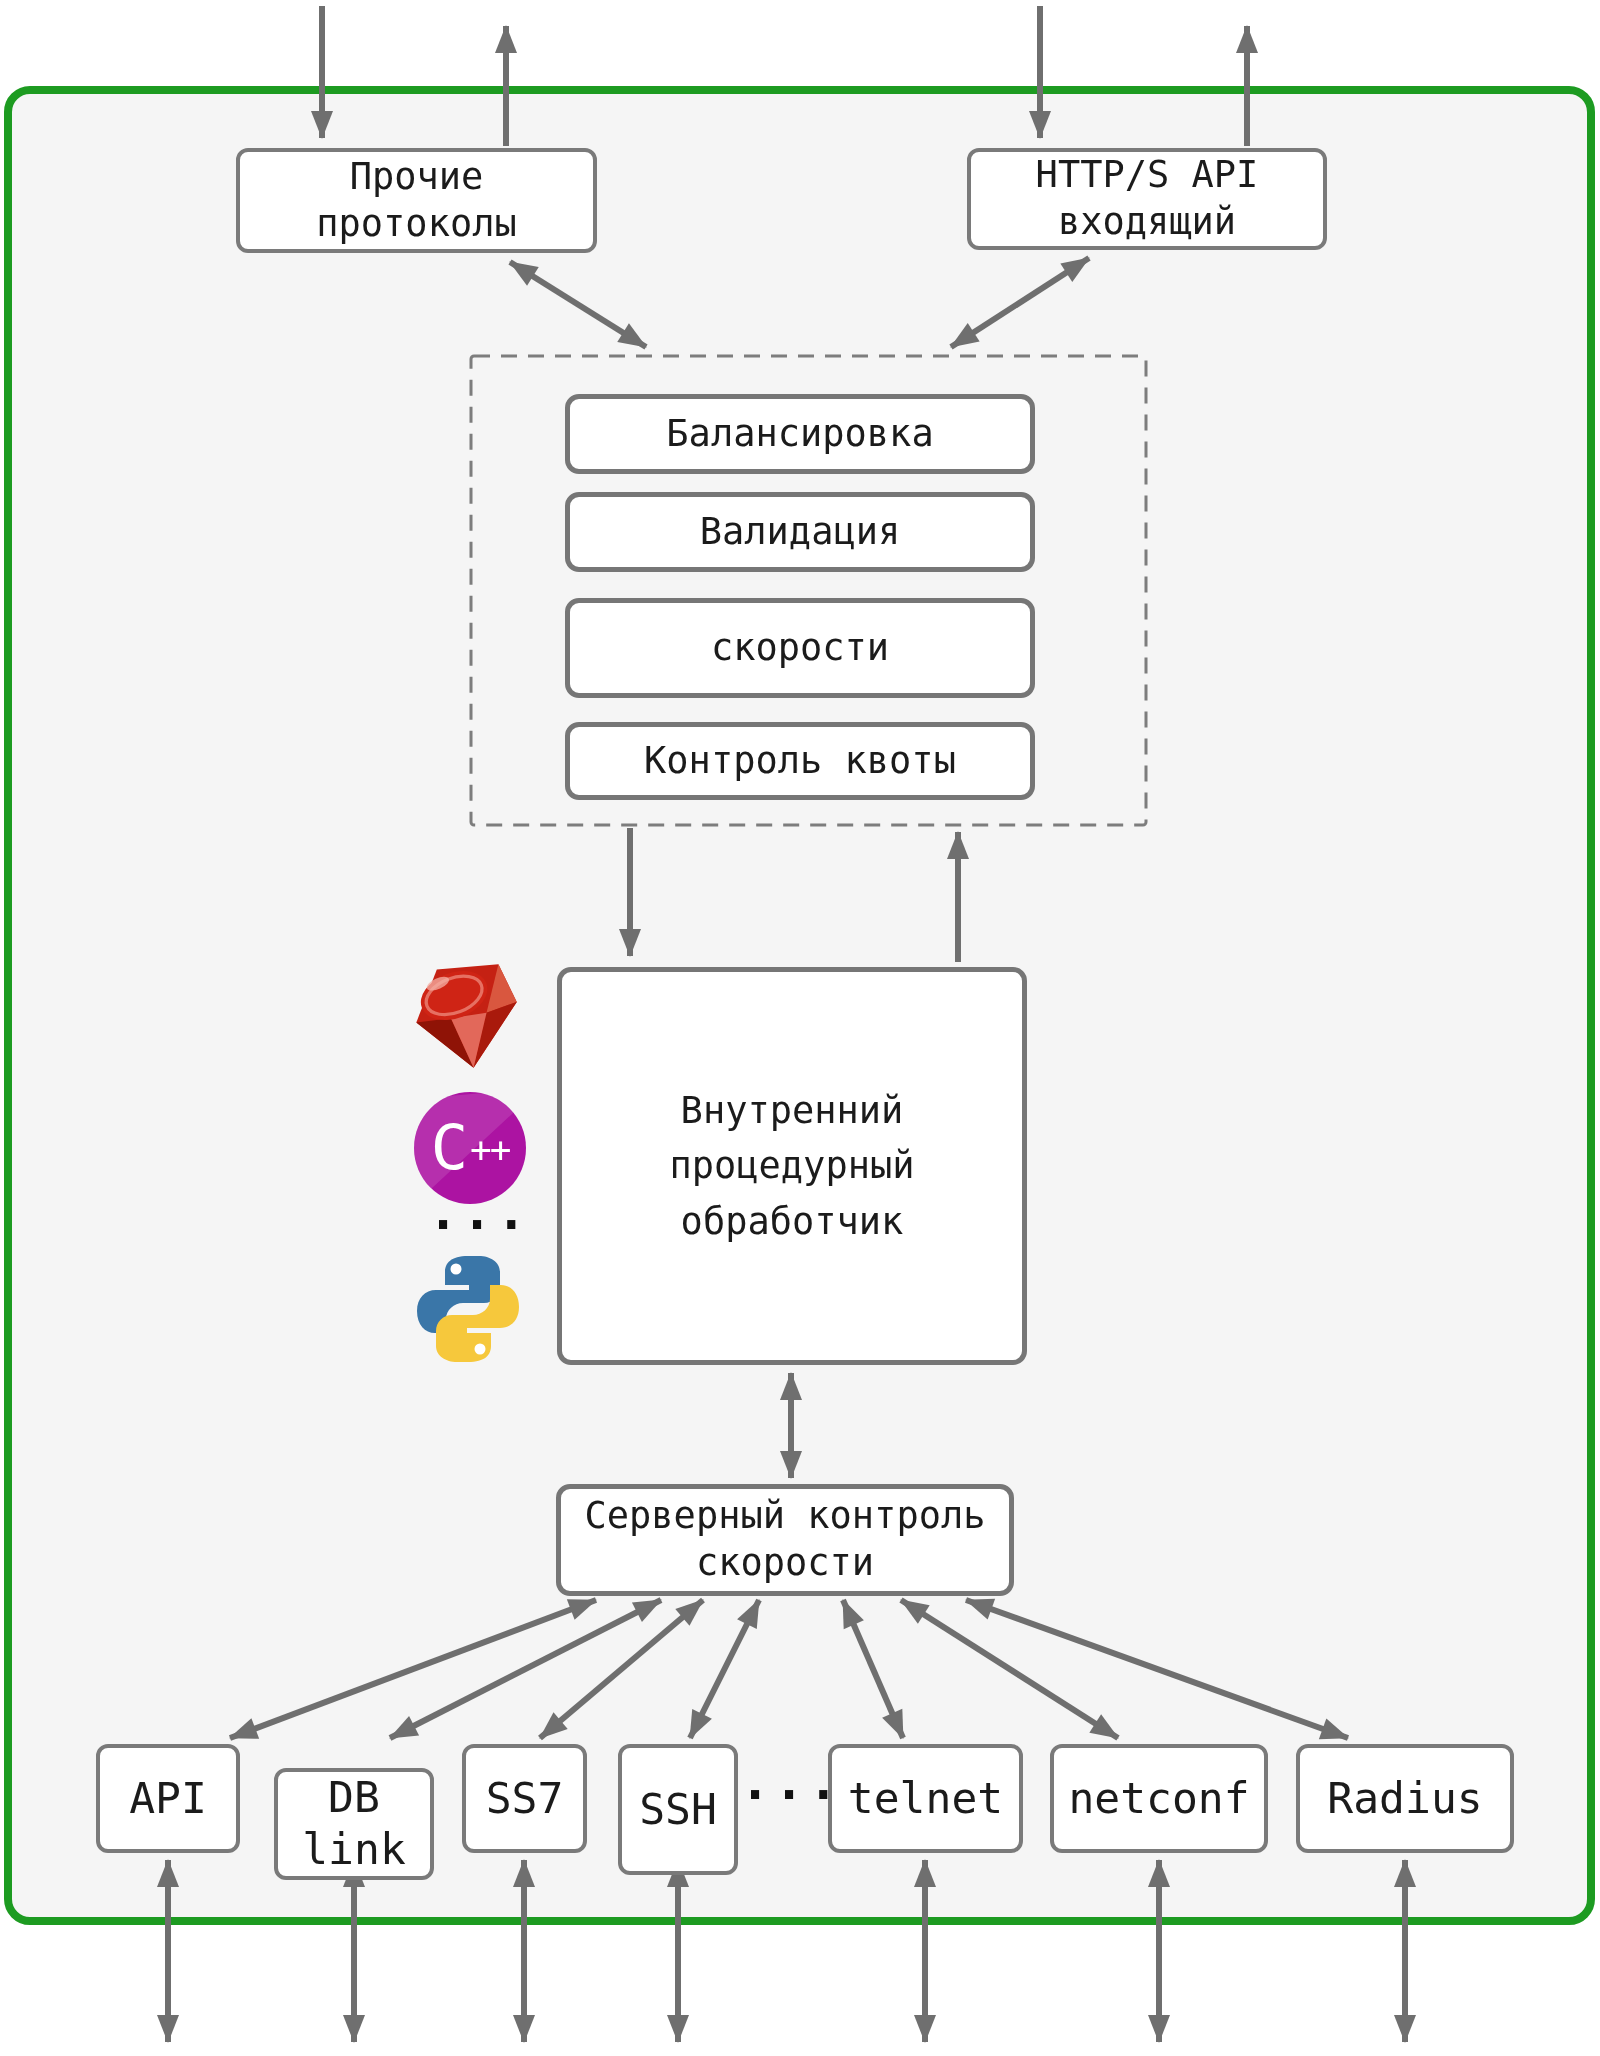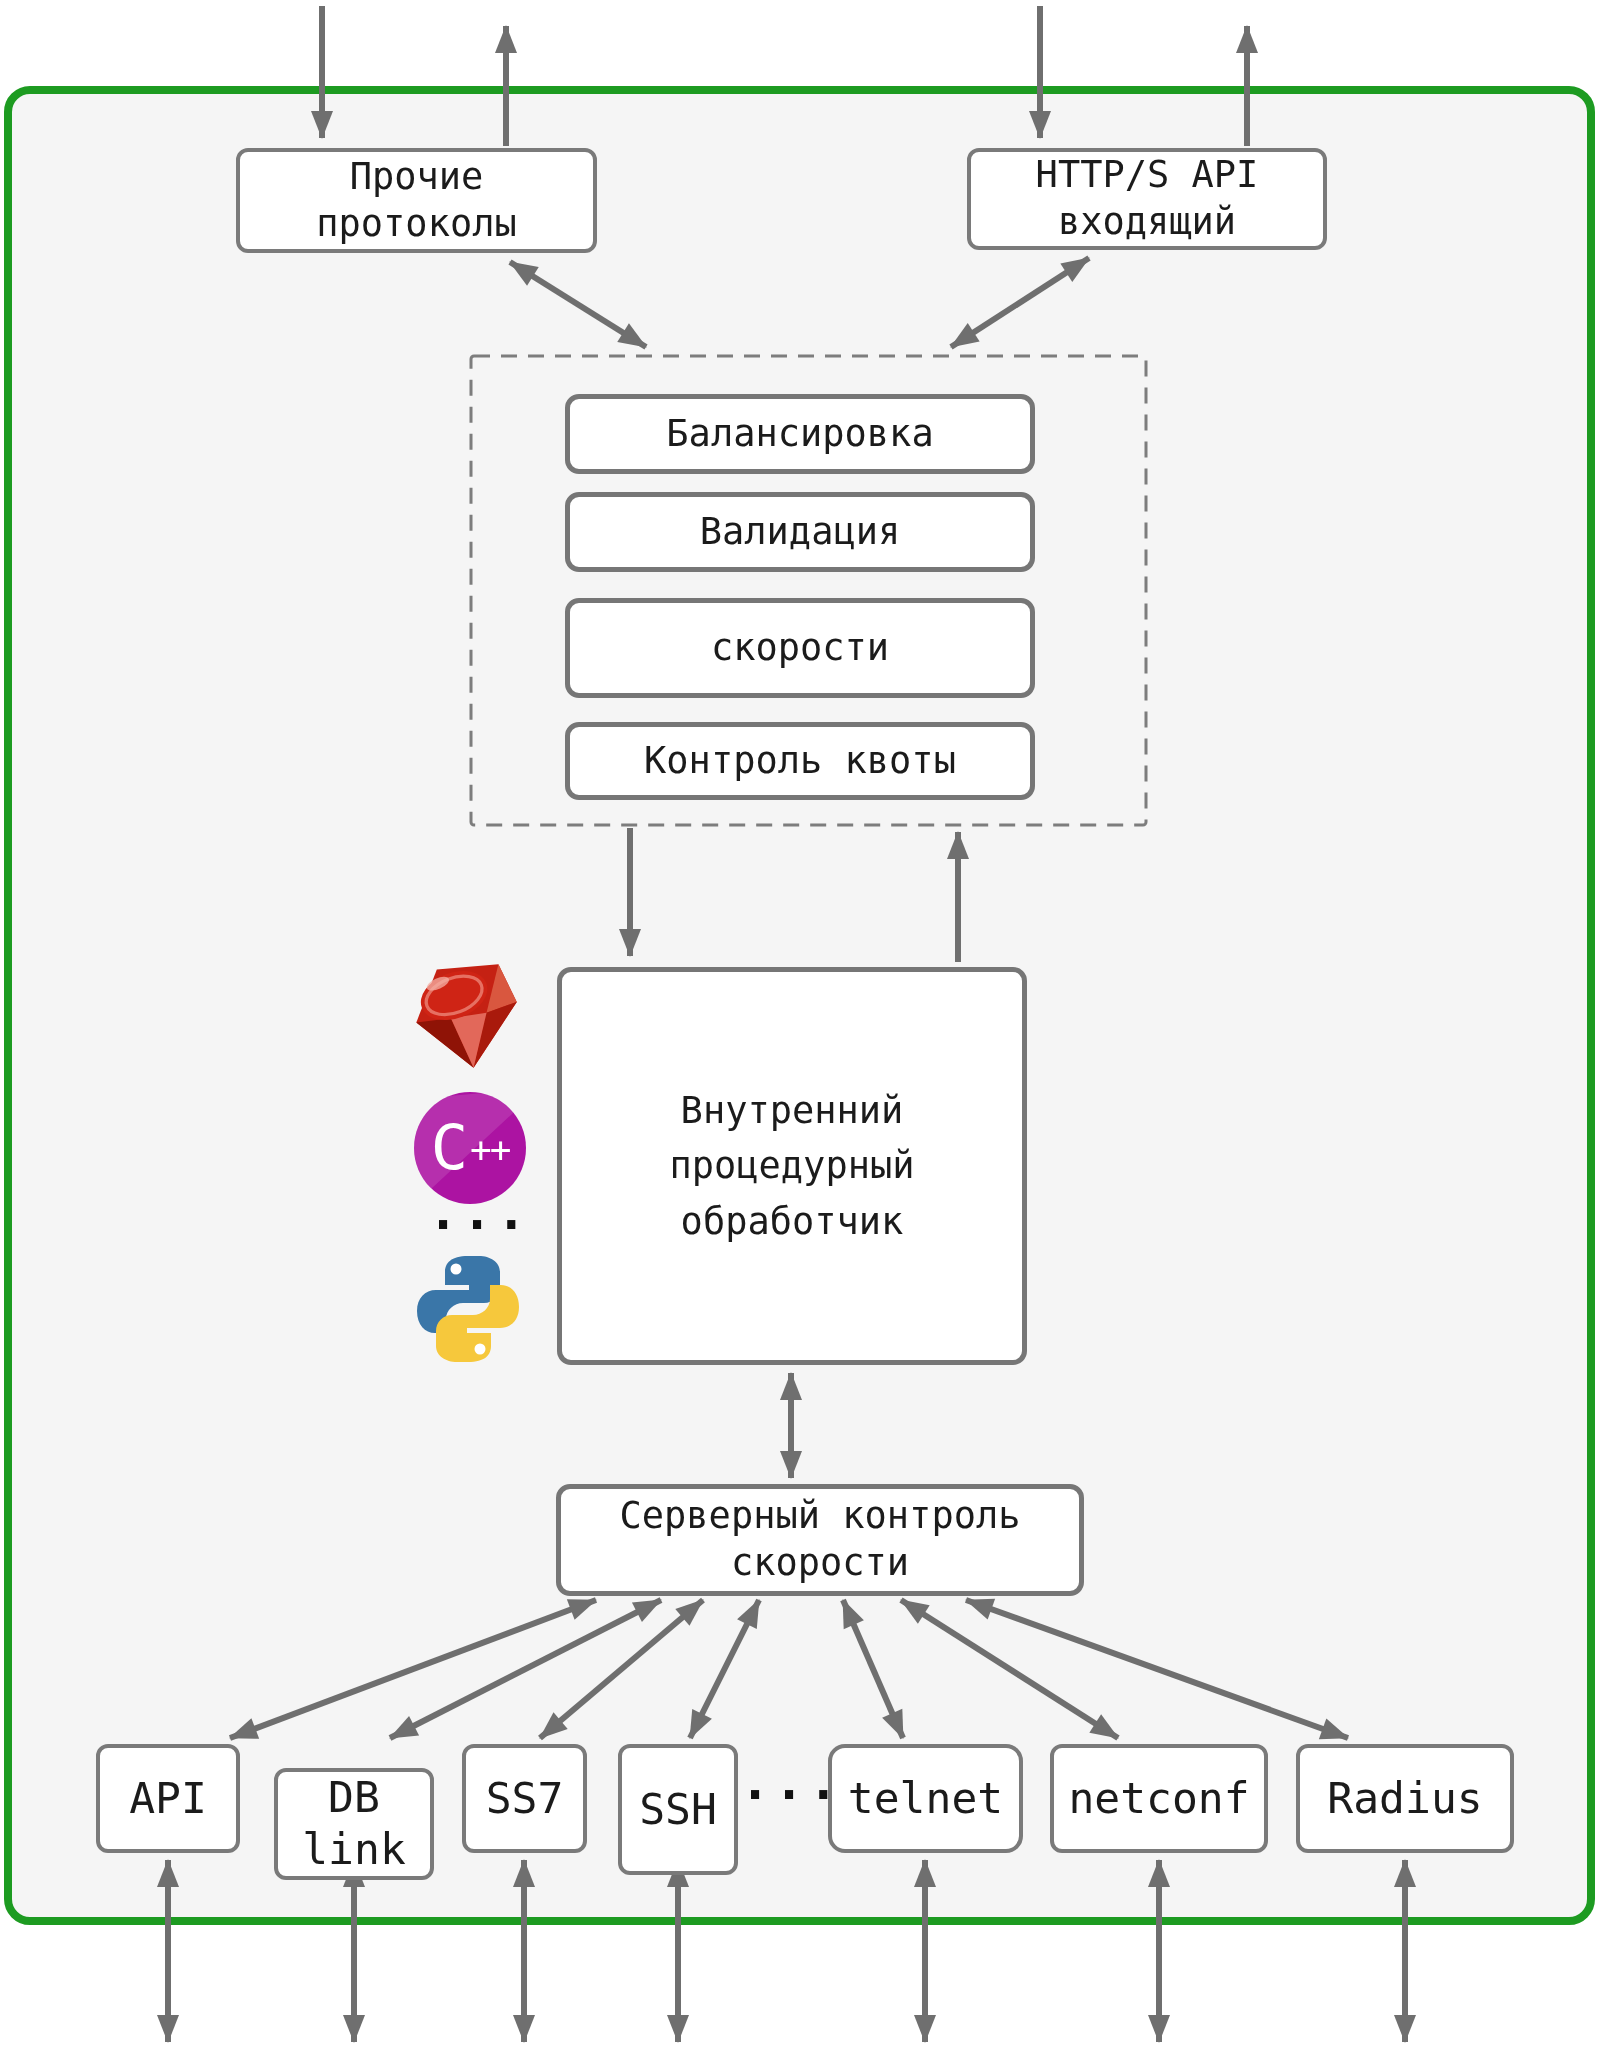--- a/index.html
+++ b/index.html
@@ -152,21 +152,21 @@
     <div>обработчик</div>
   </div>
 
   <div class="cpp-text">
     <span class="c">C</span>
     <span class="pp">++</span>
   </div>
 
   <div class="ellipsis" style="left:428px;top:1182px;width:84px;">...</div>
 
-  <div class="box fs-main" style="left:556px;top:1484px;width:528px;height:112px;">
+  <div class="box fs-main" style="left:556px;top:1484px;width:458px;height:112px;">
     <div>Серверный контроль</div>
     <div>скорости</div>
   </div>
 
   <div class="box box--thin fs-bottom" style="left:96px;top:1744px;width:144px;height:109px;">
     <div>API</div>
   </div>
 
   <div class="box box--thin fs-bottom" style="left:274px;top:1768px;width:160px;height:112px;line-height:1.2;">
     <div>DB</div>
@@ -176,21 +176,21 @@
   <div class="box box--thin fs-bottom" style="left:462px;top:1744px;width:125px;height:109px;">
     <div>SS7</div>
   </div>
 
   <div class="box box--thin fs-bottom" style="left:618px;top:1744px;width:120px;height:131px;">
     <div>SSH</div>
   </div>
 
   <div class="ellipsis" style="left:740px;top:1752px;width:84px;">...</div>
 
-  <div class="box box--thin fs-bottom" style="left:828px;top:1744px;width:195px;height:109px;border-radius:17px;">
+  <div class="box box--thin fs-bottom" style="left:828px;top:1744px;width:195px;height:109px;">
     <div>telnet</div>
   </div>
 
   <div class="box box--thin fs-bottom" style="left:1050px;top:1744px;width:218px;height:109px;">
     <div>netconf</div>
   </div>
 
   <div class="box box--thin fs-bottom" style="left:1296px;top:1744px;width:218px;height:109px;">
     <div>Radius</div>
   </div>

